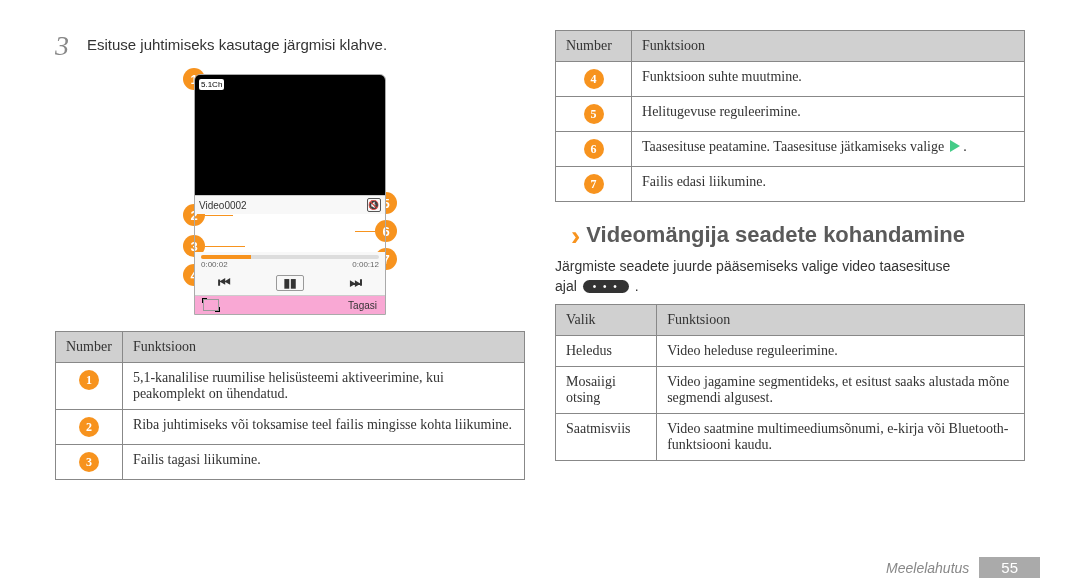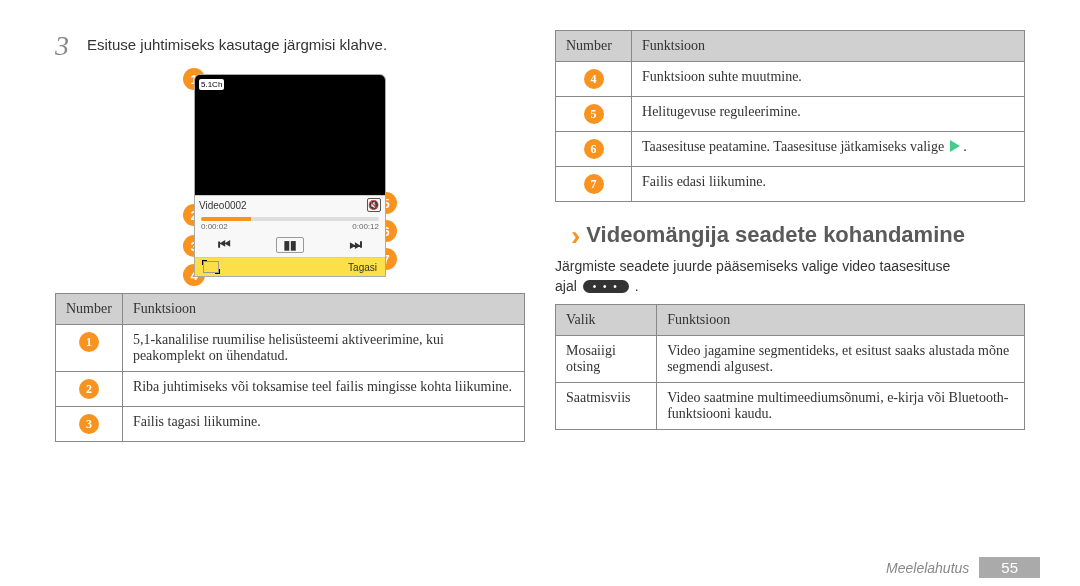--- a/index.html
+++ b/index.html
@@ -32,33 +32,33 @@
     border-radius: 2px; padding: 1px 2px;
     display: flex; align-items: center;
   }
   .pvidrow {
     background: #f8f8f8; border-top: 1px solid #ccc;
     display: flex; justify-content: space-between; align-items: center;
     padding: 2px 4px; font-size: 10px;
   }
   .mute { width: 14px; height: 14px; border: 1px solid #555; border-radius: 2px; font-size: 9px; display:flex;align-items:center;justify-content:center;}
   .pprog {
-    background: #f8f8f8; padding: 3px 6px 1px;
+    background: #f8f8f8; padding: 3px 6px 1px; margin-top: 38px;
   }
   .pbar { height: 4px; background: #ddd; border-radius: 2px; overflow: hidden; }
   .pfill { height: 100%; width: 28%; background: #f7931e; }
   .ptimes { display: flex; justify-content: space-between; font-size: 8px; color: #666; margin-top: 1px; }
   .pctrl {
     background: #f8f8f8;
     display: flex; justify-content: space-around; align-items: center;
     padding: 4px 0;
   }
   .pctrl span { font-size: 14px; font-weight: bold; }
   .pause { border:1px solid #999; border-radius:2px; padding:0 6px; }
-  .pbottom { background:#fde047; border-top:1px solid #ccc; display:flex; justify-content:space-between; align-items:center; padding:3px 8px; font-size:10px; }
+  .pbottom { background:#f9a8d4; border-top:1px solid #ccc; display:flex; justify-content:space-between; align-items:center; padding:3px 8px; font-size:10px; }
   .expand { border:1px solid #999; width:16px; height:12px; position:relative; }
   .expand::before, .expand::after { content:""; position:absolute; width:4px; height:4px; border:1px solid #000;}
   .expand::before{ top:-2px; left:-2px; border-right:none;border-bottom:none;}
   .expand::after{ bottom:-2px; right:-2px; border-left:none;border-top:none;}
 
   .callout {
     position: absolute;
     width: 22px; height: 22px;
     border-radius: 50%;
     background: #f7931e;
@@ -220,20 +220,24 @@
 
   <table>
     <thead>
       <tr>
         <th>Valik</th>
         <th>Funktsioon</th>
       </tr>
     </thead>
     <tbody>
       <tr>
+        <td>Heledus</td>
+        <td>Video heleduse reguleerimine.</td>
+      </tr>
+      <tr>
         <td>Mosaiigi otsing</td>
         <td>Video jagamine segmentideks, et esitust saaks alustada mõne segmendi algusest.</td>
       </tr>
       <tr>
         <td>Saatmisviis</td>
         <td>Video saatmine multimeediumsõnumi, e-kirja või Bluetooth-funktsiooni kaudu.</td>
       </tr>
     </tbody>
   </table>
 </div>

